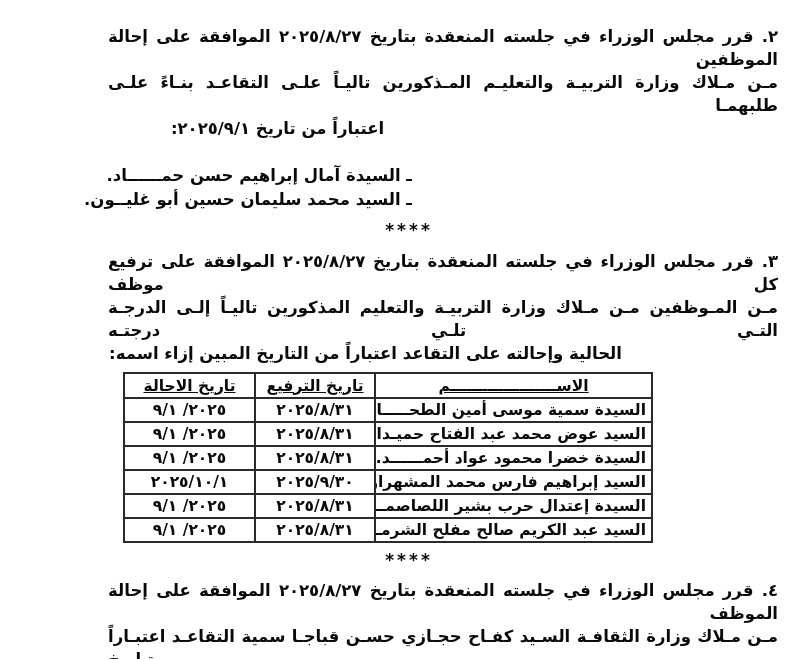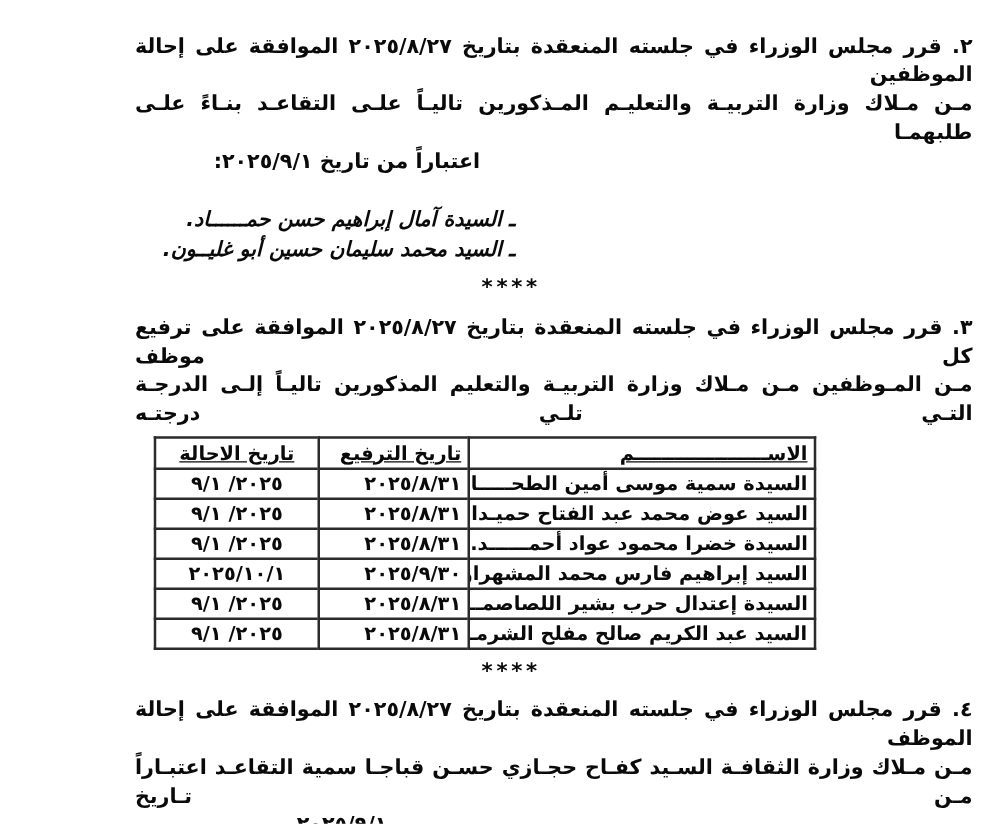--- a/index.html
+++ b/index.html
@@ -28,21 +28,20 @@
   }
   .line.j {
     text-align: justify;
     text-align-last: justify;
   }
   .names {
     margin-top: 24px;
     font-weight: bold;
     font-size: 16.5px;
     line-height: 24px;
-    font-style: italic;
   }
   .names .name-line { margin-right: 366px; white-space: nowrap; }
   .sep {
     text-align: center;
     font-weight: bold;
     font-size: 17px;
     line-height: 16px;
     letter-spacing: 3px;
     transform: translateX(-34px);
   }
@@ -65,22 +64,22 @@
     font-size: 15.5px;
   }
   table.retire th, table.retire td {
     border: 2px solid #2b2b2b;
     padding: 0 5px;
     height: 22px;
     overflow: hidden;
     white-space: nowrap;
   }
   table.retire th { height: 23px; text-decoration: underline; }
-  .col-name  { width: 265px; text-align: right; }
-  .col-date  { width: 108px; text-align: right; direction: ltr; }
+  .col-name  { width: 265px; }
+  .col-date  { width: 108px; text-align: center; direction: ltr; }
   .col-date2 { width: 119px; text-align: center; direction: ltr; }
   th.col-date, th.col-date2 { direction: rtl; }
 </style>
 </head>
 <body>
 
 <div class="doc">
 
   <div class="para para-2">
     <div class="line j">٢. قرر مجلس الوزراء في جلسته المنعقدة بتاريخ ٢٠٢٥/٨/٢٧ الموافقة على إحالة الموظفين</div>
@@ -91,20 +90,21 @@
   <div class="names">
     <div class="name-line">ـ السيدة آمال إبراهيم حسن حمــــــاد.</div>
     <div class="name-line">ـ السيد محمد سليمان حسين أبو غليــون.</div>
   </div>
 
   <div class="sep sep-1">****</div>
 
   <div class="para para-3">
     <div class="line j">٣. قرر مجلس الوزراء في جلسته المنعقدة بتاريخ ٢٠٢٥/٨/٢٧ الموافقة على ترفيع كل موظف</div>
     <div class="line j">مـن المـوظفين مـن مـلاك وزارة التربيـة والتعليم المذكورين تاليـاً إلـى الدرجـة التـي تلـي درجتـه</div>
+    <div class="line last-p3">الحالية وإحالته على التقاعد اعتباراً من التاريخ المبين إزاء اسمه:</div>
   </div>
 
   <table class="retire">
     <tbody>
         <tr>
       <th class="col-name">الاســــــــــــــــــــم</th>
       <th class="col-date">تاريخ الترفيع</th>
       <th class="col-date2">تاريخ الاحالة</th>
     </tr>
     <tr>

